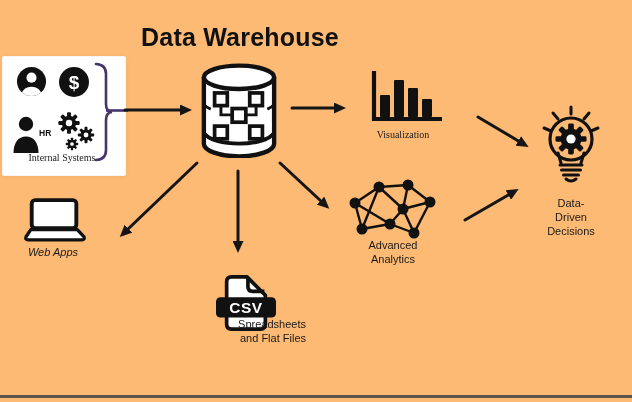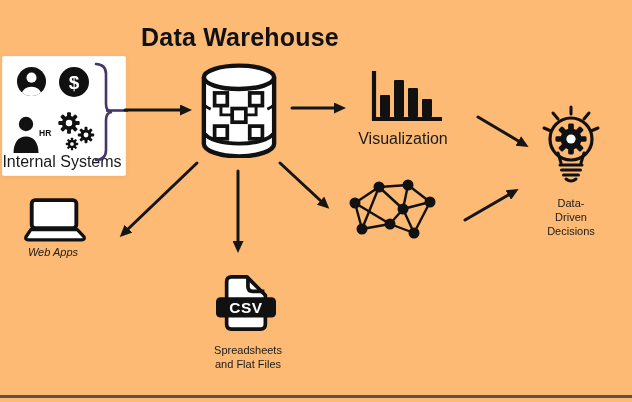--- a/index.html
+++ b/index.html
@@ -1,21 +1,21 @@
 <!DOCTYPE html>
 <html><head>
 <meta charset="utf-8">
 <style>
   html,body{margin:0;padding:0;}
   body{font-family:"Liberation Sans","DejaVu Sans",sans-serif;background:#fff;}
   .stage{position:relative;width:632px;height:402px;background:#fdba74;overflow:hidden;color:#151515;}
   .abs{position:absolute;}
   .title{font-size:25px;font-weight:600;letter-spacing:.2px;text-align:center;color:#111;}
   .label{font-size:11px;line-height:1.28;text-align:center;color:#1a1a1a;white-space:pre-line;}
-  .label.sm{font-size:16px;}
+  .label.sm{font-size:10px;font-family:Liberation Serif, serif;}
   .card{background:#ffffff;border:1px solid rgba(0,0,0,.04);box-shadow:0 1px 5px rgba(0,0,0,.05);border-radius:2px;}
   svg{display:block;}
   .bottom-line{position:absolute;left:0;right:0;bottom:4px;height:3px;background:#414141;opacity:.85;}
 </style>
 </head>
 <body>
 
 <div class="stage">
 
   <svg class="abs" width="0" height="0" aria-hidden="true">
@@ -118,20 +118,22 @@
       <circle cx="10" cy="26" r="5.5"></circle>
         <circle cx="34" cy="10" r="5.5"></circle>
         <circle cx="63" cy="8" r="5.5"></circle>
       <circle cx="17" cy="52" r="5.5"></circle>
         <circle cx="45" cy="47" r="5.5"></circle>
         <circle cx="58" cy="32" r="5.5"></circle>
       <circle cx="85" cy="25" r="5.5"></circle>
         <circle cx="69" cy="56" r="5.5"></circle>
     </g>
   </svg>
+  <div class="abs label" style="left:348px;top:238px;width:90px;">Advanced
+Analytics</div>
 
   <svg class="abs" style="left:539px;top:103px;" width="64" height="92" viewBox="0 0 64 92">
     <g stroke="#111" stroke-width="3" stroke-linecap="round">
       <line x1="32" y1="4" x2="32" y2="11"></line>
       <line x1="14" y1="10" x2="19" y2="16"></line>
         <line x1="50" y1="10" x2="45" y2="16"></line>
       <line x1="5" y1="25" x2="12" y2="28"></line>
         <line x1="59" y1="25" x2="52" y2="28"></line>
     </g>
     <circle cx="32" cy="36" r="21" fill="none" stroke="#111" stroke-width="3.2"></circle>
@@ -154,21 +156,21 @@
     <path d="M8,33 L56,33 L63,40.5 Q64,43.5 60,43.5 L6,43.5 Q2,43.5 3,40.5 Z" fill="#fff" stroke="#111" stroke-width="3.4" stroke-linejoin="round"></path>
   </svg>
   <div class="abs label" style="left:10px;top:245px;width:86px;font-style:italic;">Web Apps</div>
 
   <svg class="abs" style="left:215px;top:274px;" width="62" height="60" viewBox="0 0 64 62">
     <path d="M12,8 Q12,3 17,3 L33,3 L52,22 L52,52 Q52,57 47,57 L17,57 Q12,57 12,52 Z" fill="#fff" stroke="#111" stroke-width="3.8" stroke-linejoin="round"></path>
     <path d="M34,4 L34,13 Q34,18 39,18 L51,18" fill="none" stroke="#111" stroke-width="3.8"></path>
     <rect x="1" y="24" width="62" height="21" rx="4.5" fill="#111"></rect>
     <text x="32" y="40" text-anchor="middle" font-size="16" font-weight="800" fill="#fff" letter-spacing="0.5" style="font-family:'Liberation Sans',sans-serif">CSV</text>
   </svg>
-  <div class="abs label" style="left:190px;top:343px;width:116px;">Spreadsheets
+  <div class="abs label" style="left:190px;top:317px;width:116px;text-align:right;">Spreadsheets
 and Flat Files</div>
 
   <svg class="abs" style="left:0;top:0;" width="632" height="402" viewBox="0 0 632 402">
     <defs>
       <marker id="ah" markerUnits="userSpaceOnUse" markerWidth="13" markerHeight="11" refX="2" refY="5.5" orient="auto">
         <path d="M0,0 L12,5.5 L0,11 Z" fill="#151515"></path>
       </marker>
     </defs>
     <line x1="106" y1="110.5" x2="128" y2="110.5" stroke="#45356b" stroke-width="2.6"></line>
     <g stroke="#151515" stroke-width="3" stroke-linecap="round" fill="none">

